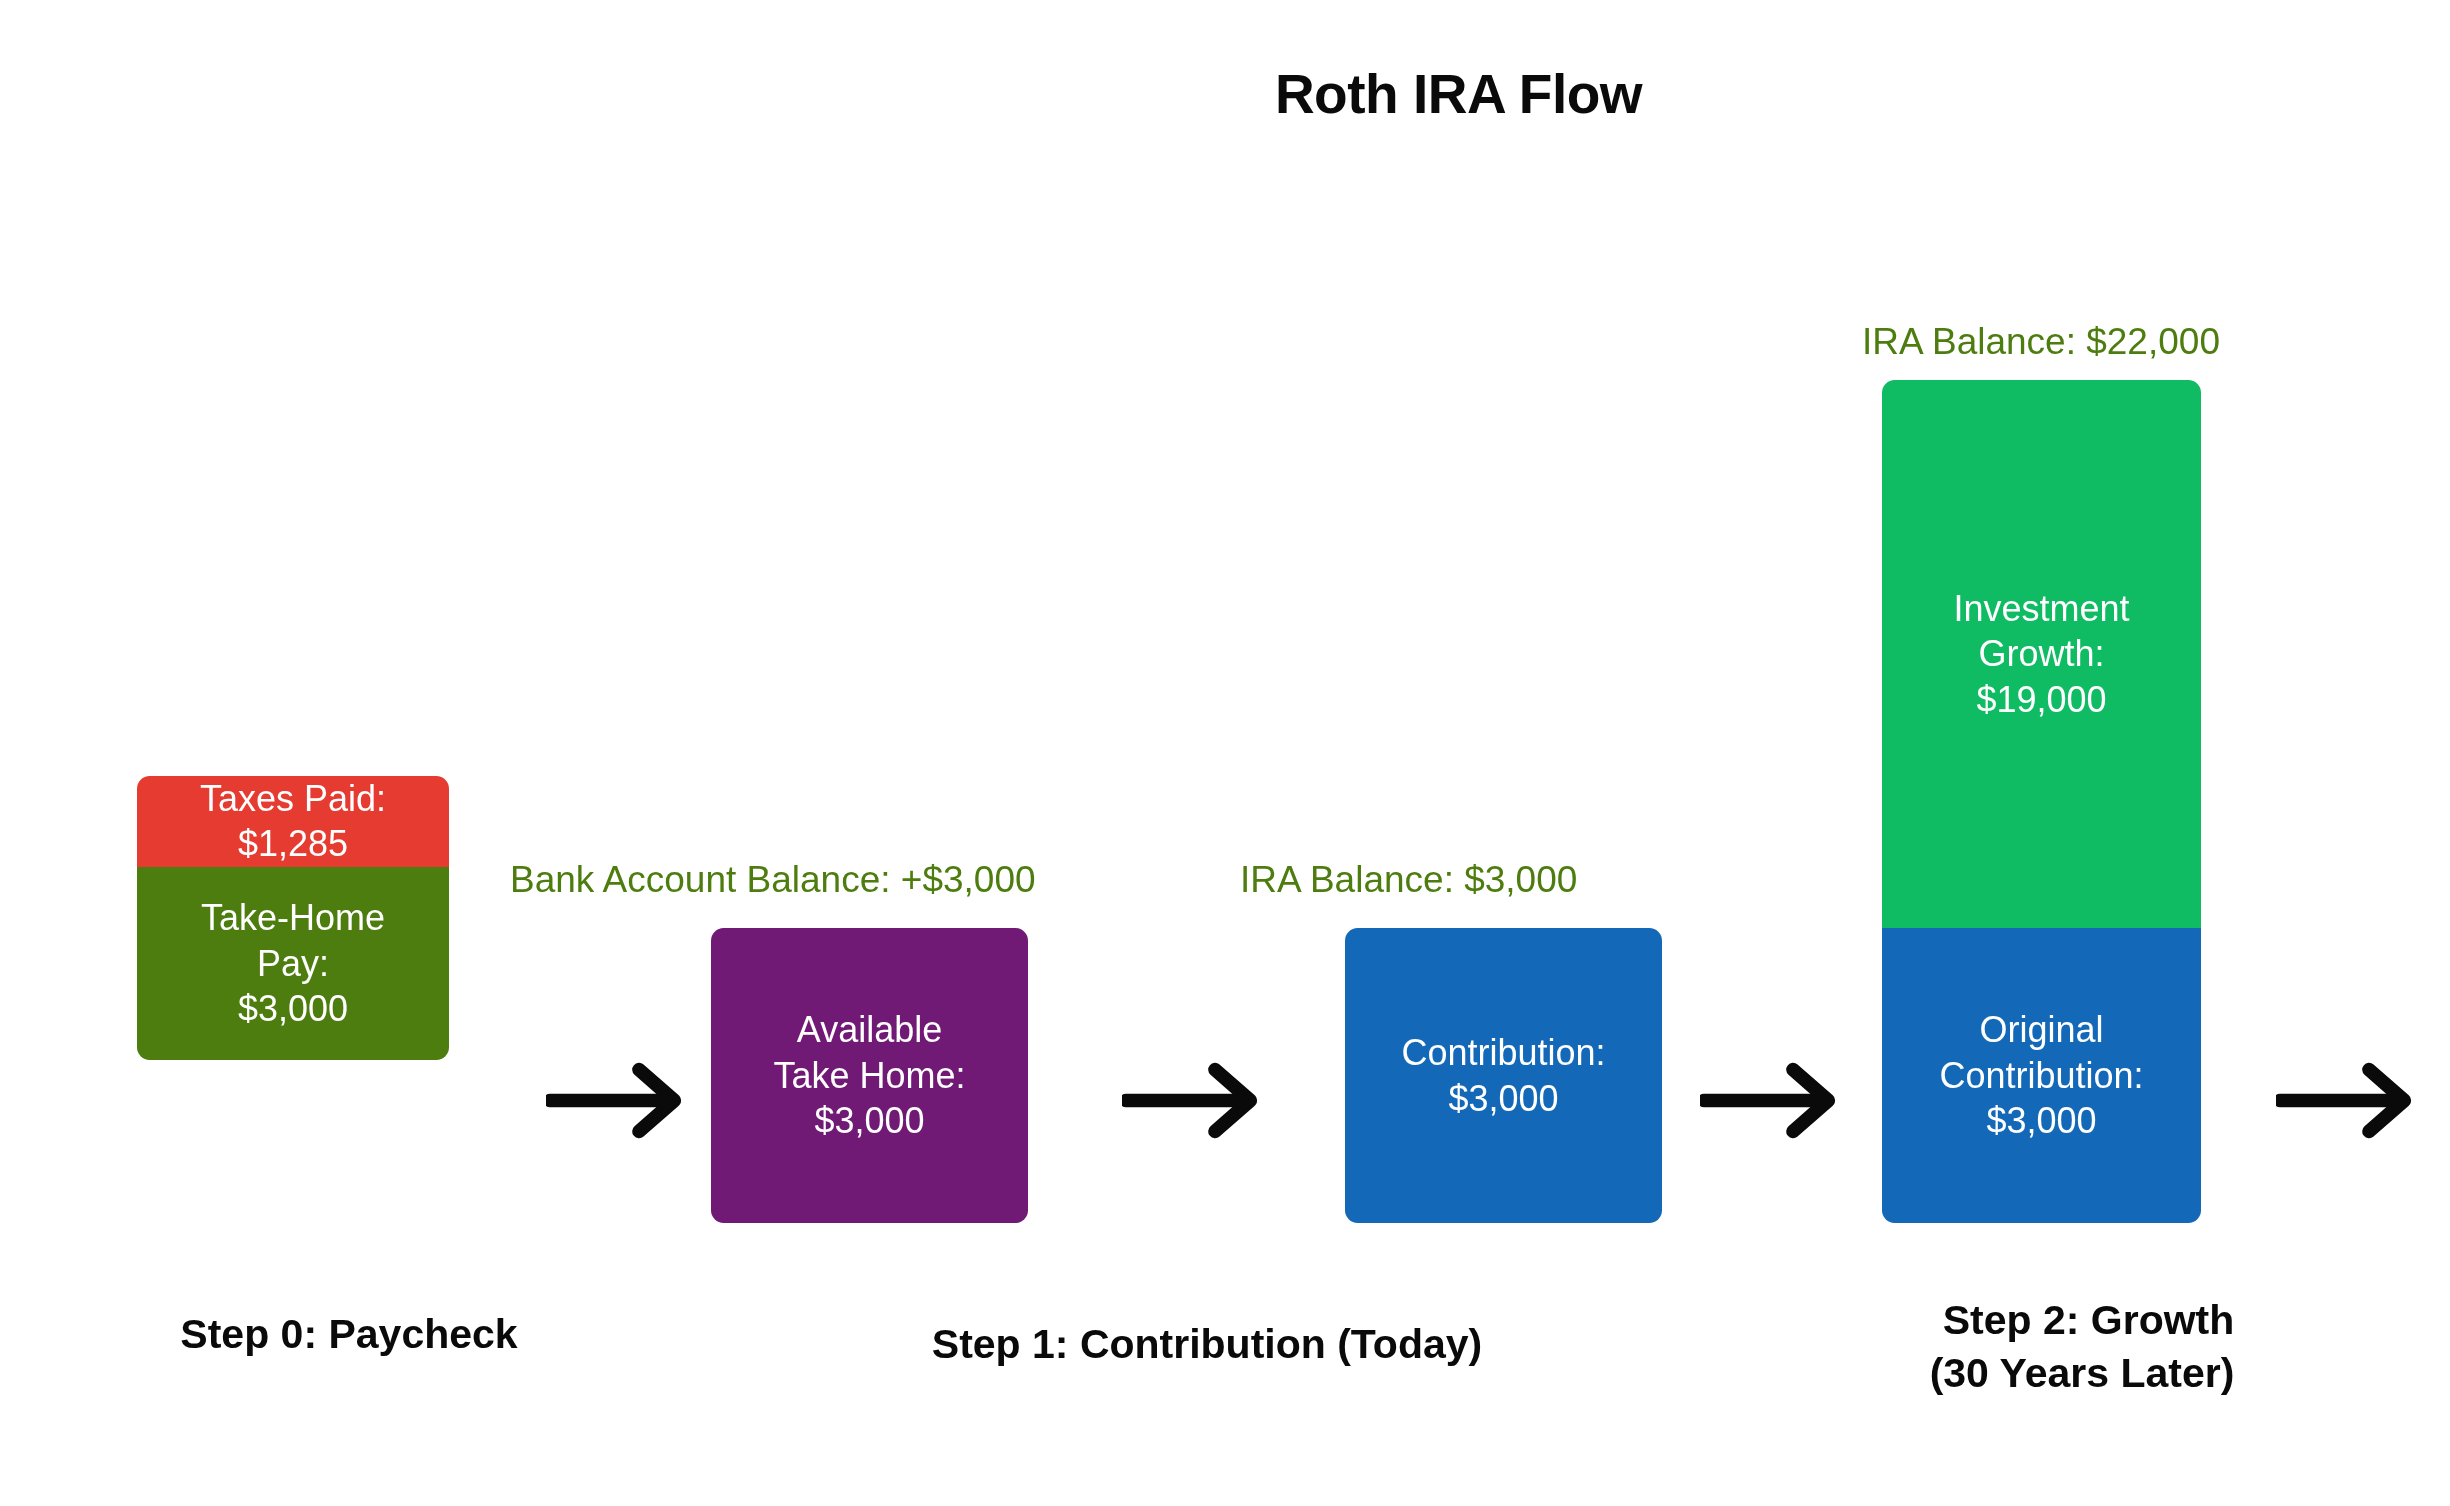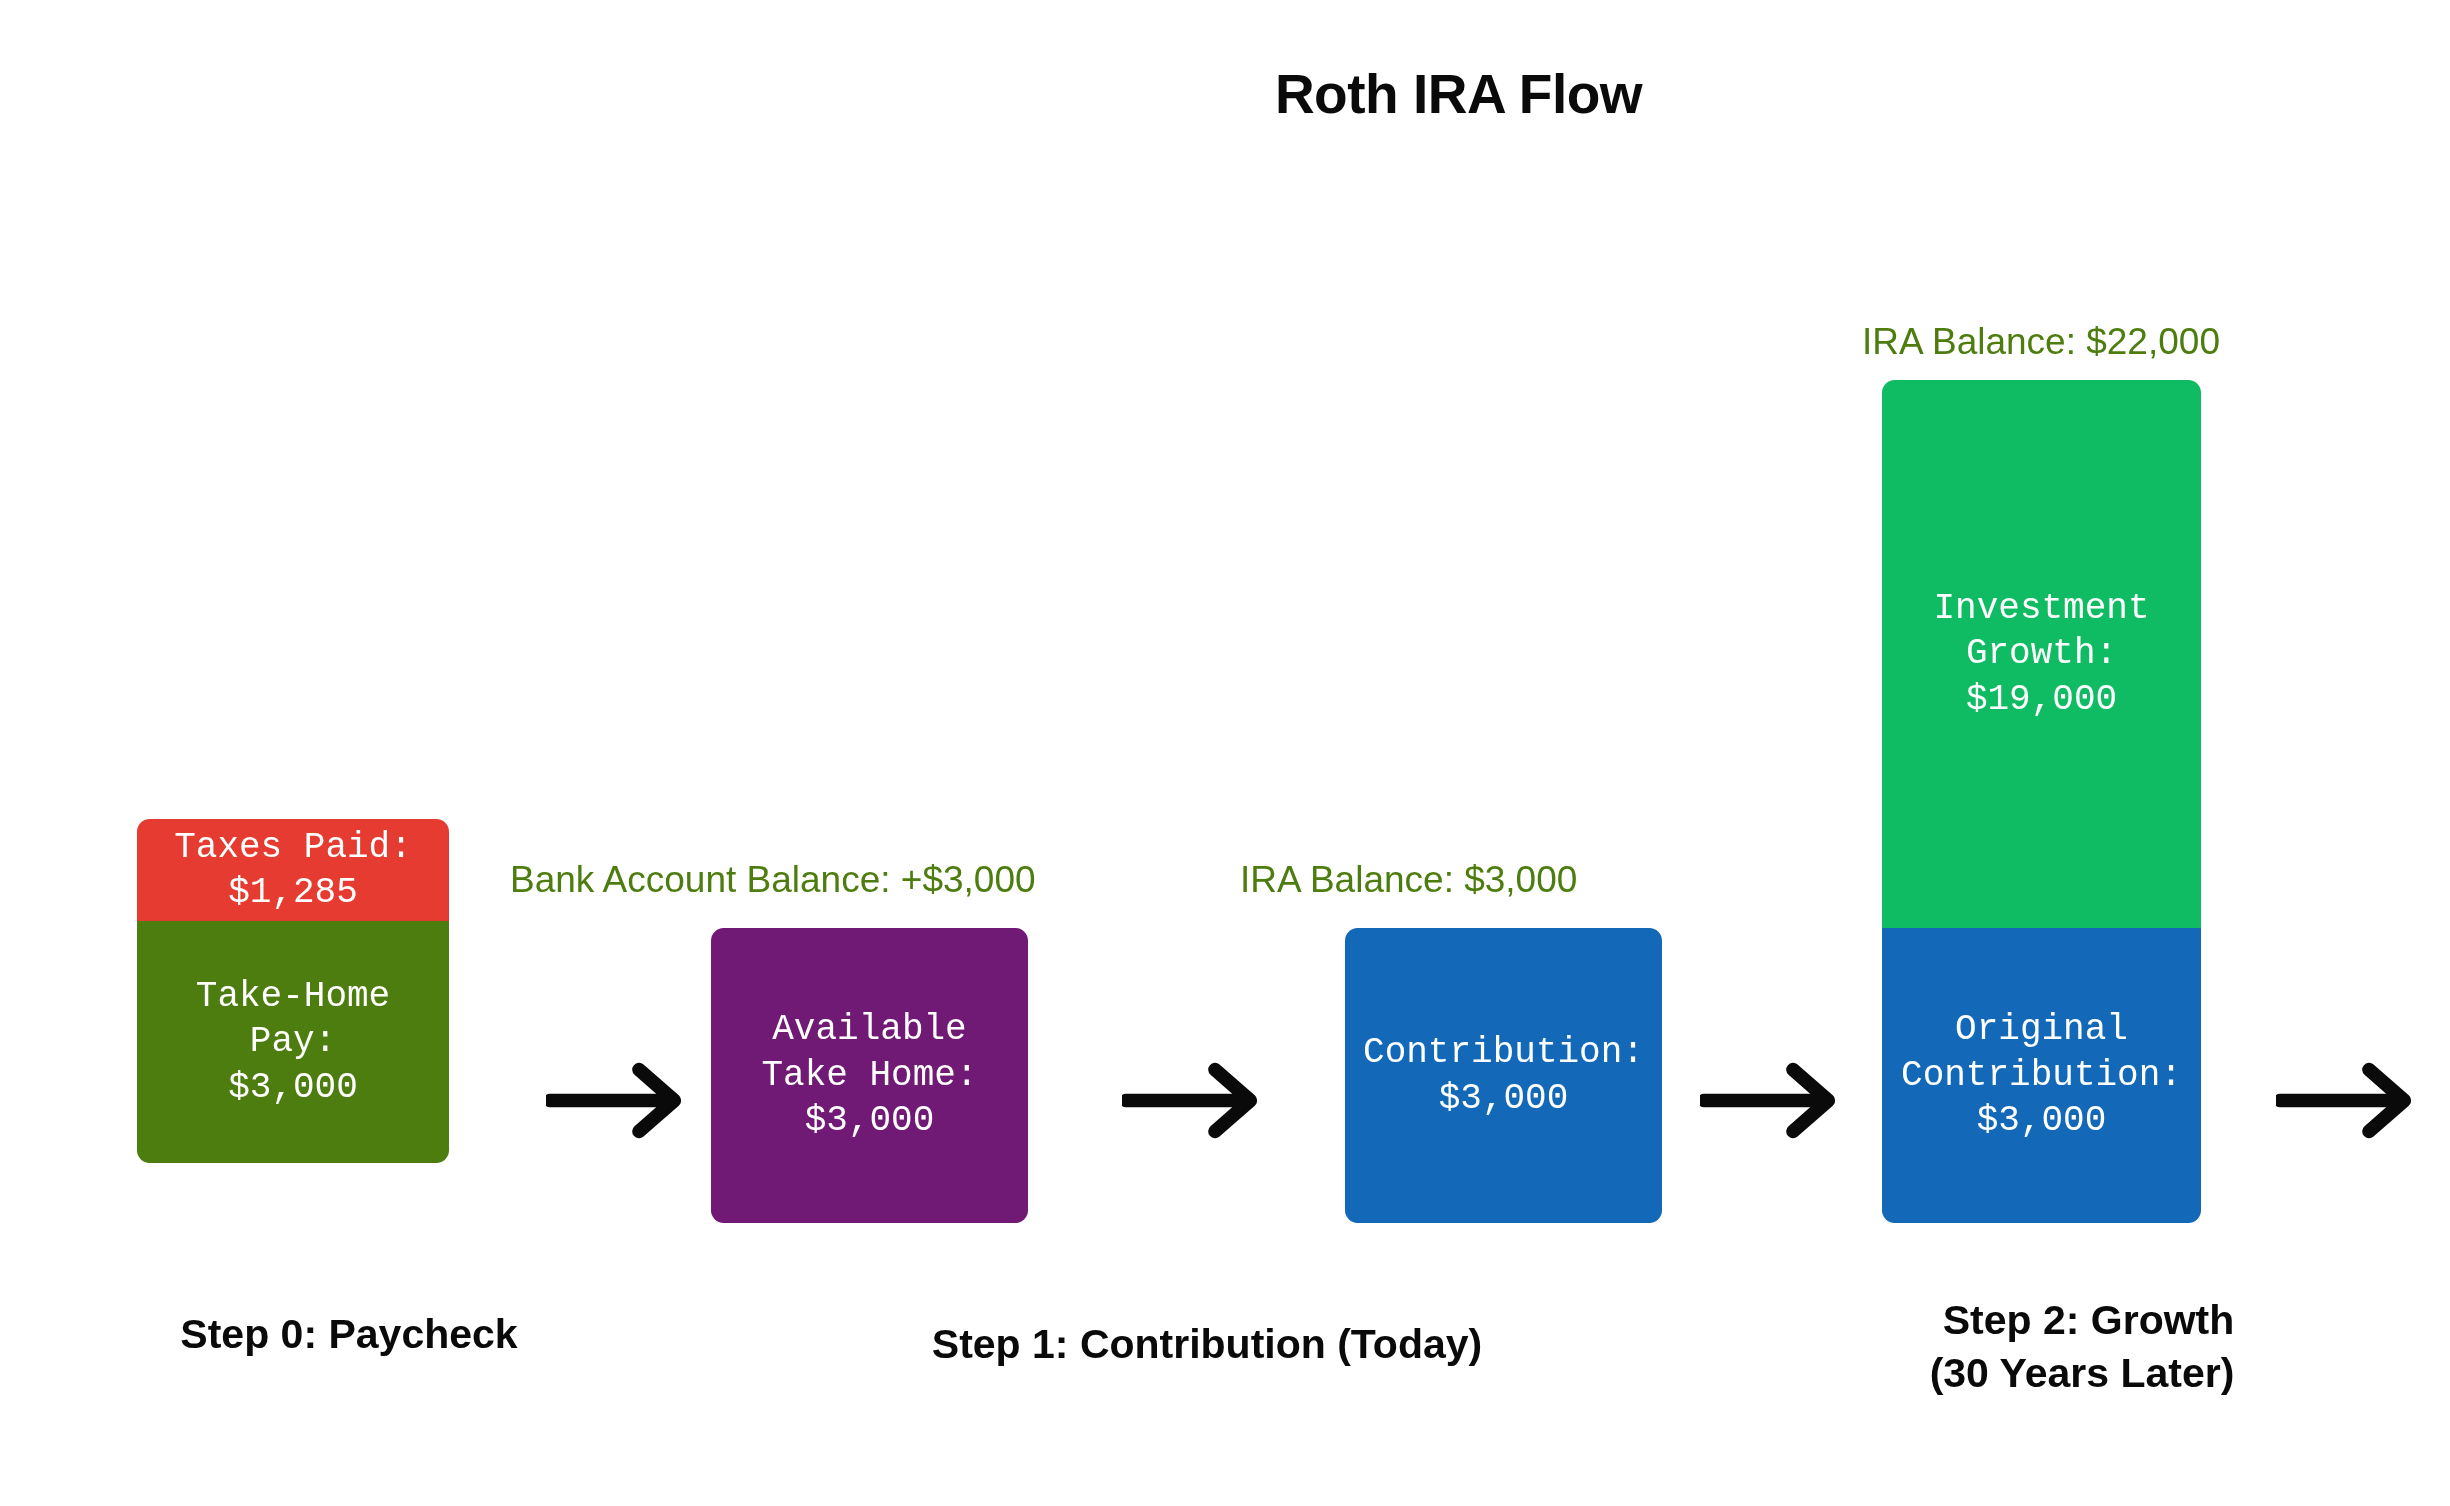--- a/index.html
+++ b/index.html
@@ -48,21 +48,20 @@
     align-items: center;
     justify-content: center;
     text-align: center;
     color: #ffffff;
     font-size: 36px;
     line-height: 1.26;
     font-weight: 400;
     white-space: pre-line;
     padding: 0 4px;
     box-sizing: border-box;
-    font-family: Liberation Mono, monospace;
   }
 
   
   .value-label {
     position: absolute;
     font-size: 37px;
     font-weight: 400;
     color: #4d7c0f;
     white-space: nowrap;
     line-height: 1;
@@ -87,21 +86,21 @@
 </style>
 </head>
 <body>
 
 <div id="stage">
 
   <div class="chart-title">Roth IRA Flow</div>
 
   <div class="value-label" style="left:338px; top:877px; transform:translateX(-50%);"></div>
 
-  <div class="bar" style="left:137px; top:819px; width:312px; height:344px;">
+  <div class="bar" style="left:137px; top:776px; width:312px; height:284px;">
     <div class="seg" style="background:#E63B30; height:116px;">Taxes Paid:
 $1,285</div>
     <div class="seg" style="background:#4d7c0f; height:276px;">Take-Home
 Pay:
 $3,000</div>
   </div>
 
   <div class="step-caption" style="left:308px; top:1308px; transform:translateX(-50%);">Step 0: Paycheck</div>
 
   <div class="arrow" style="left:546px; top:1054px;">

